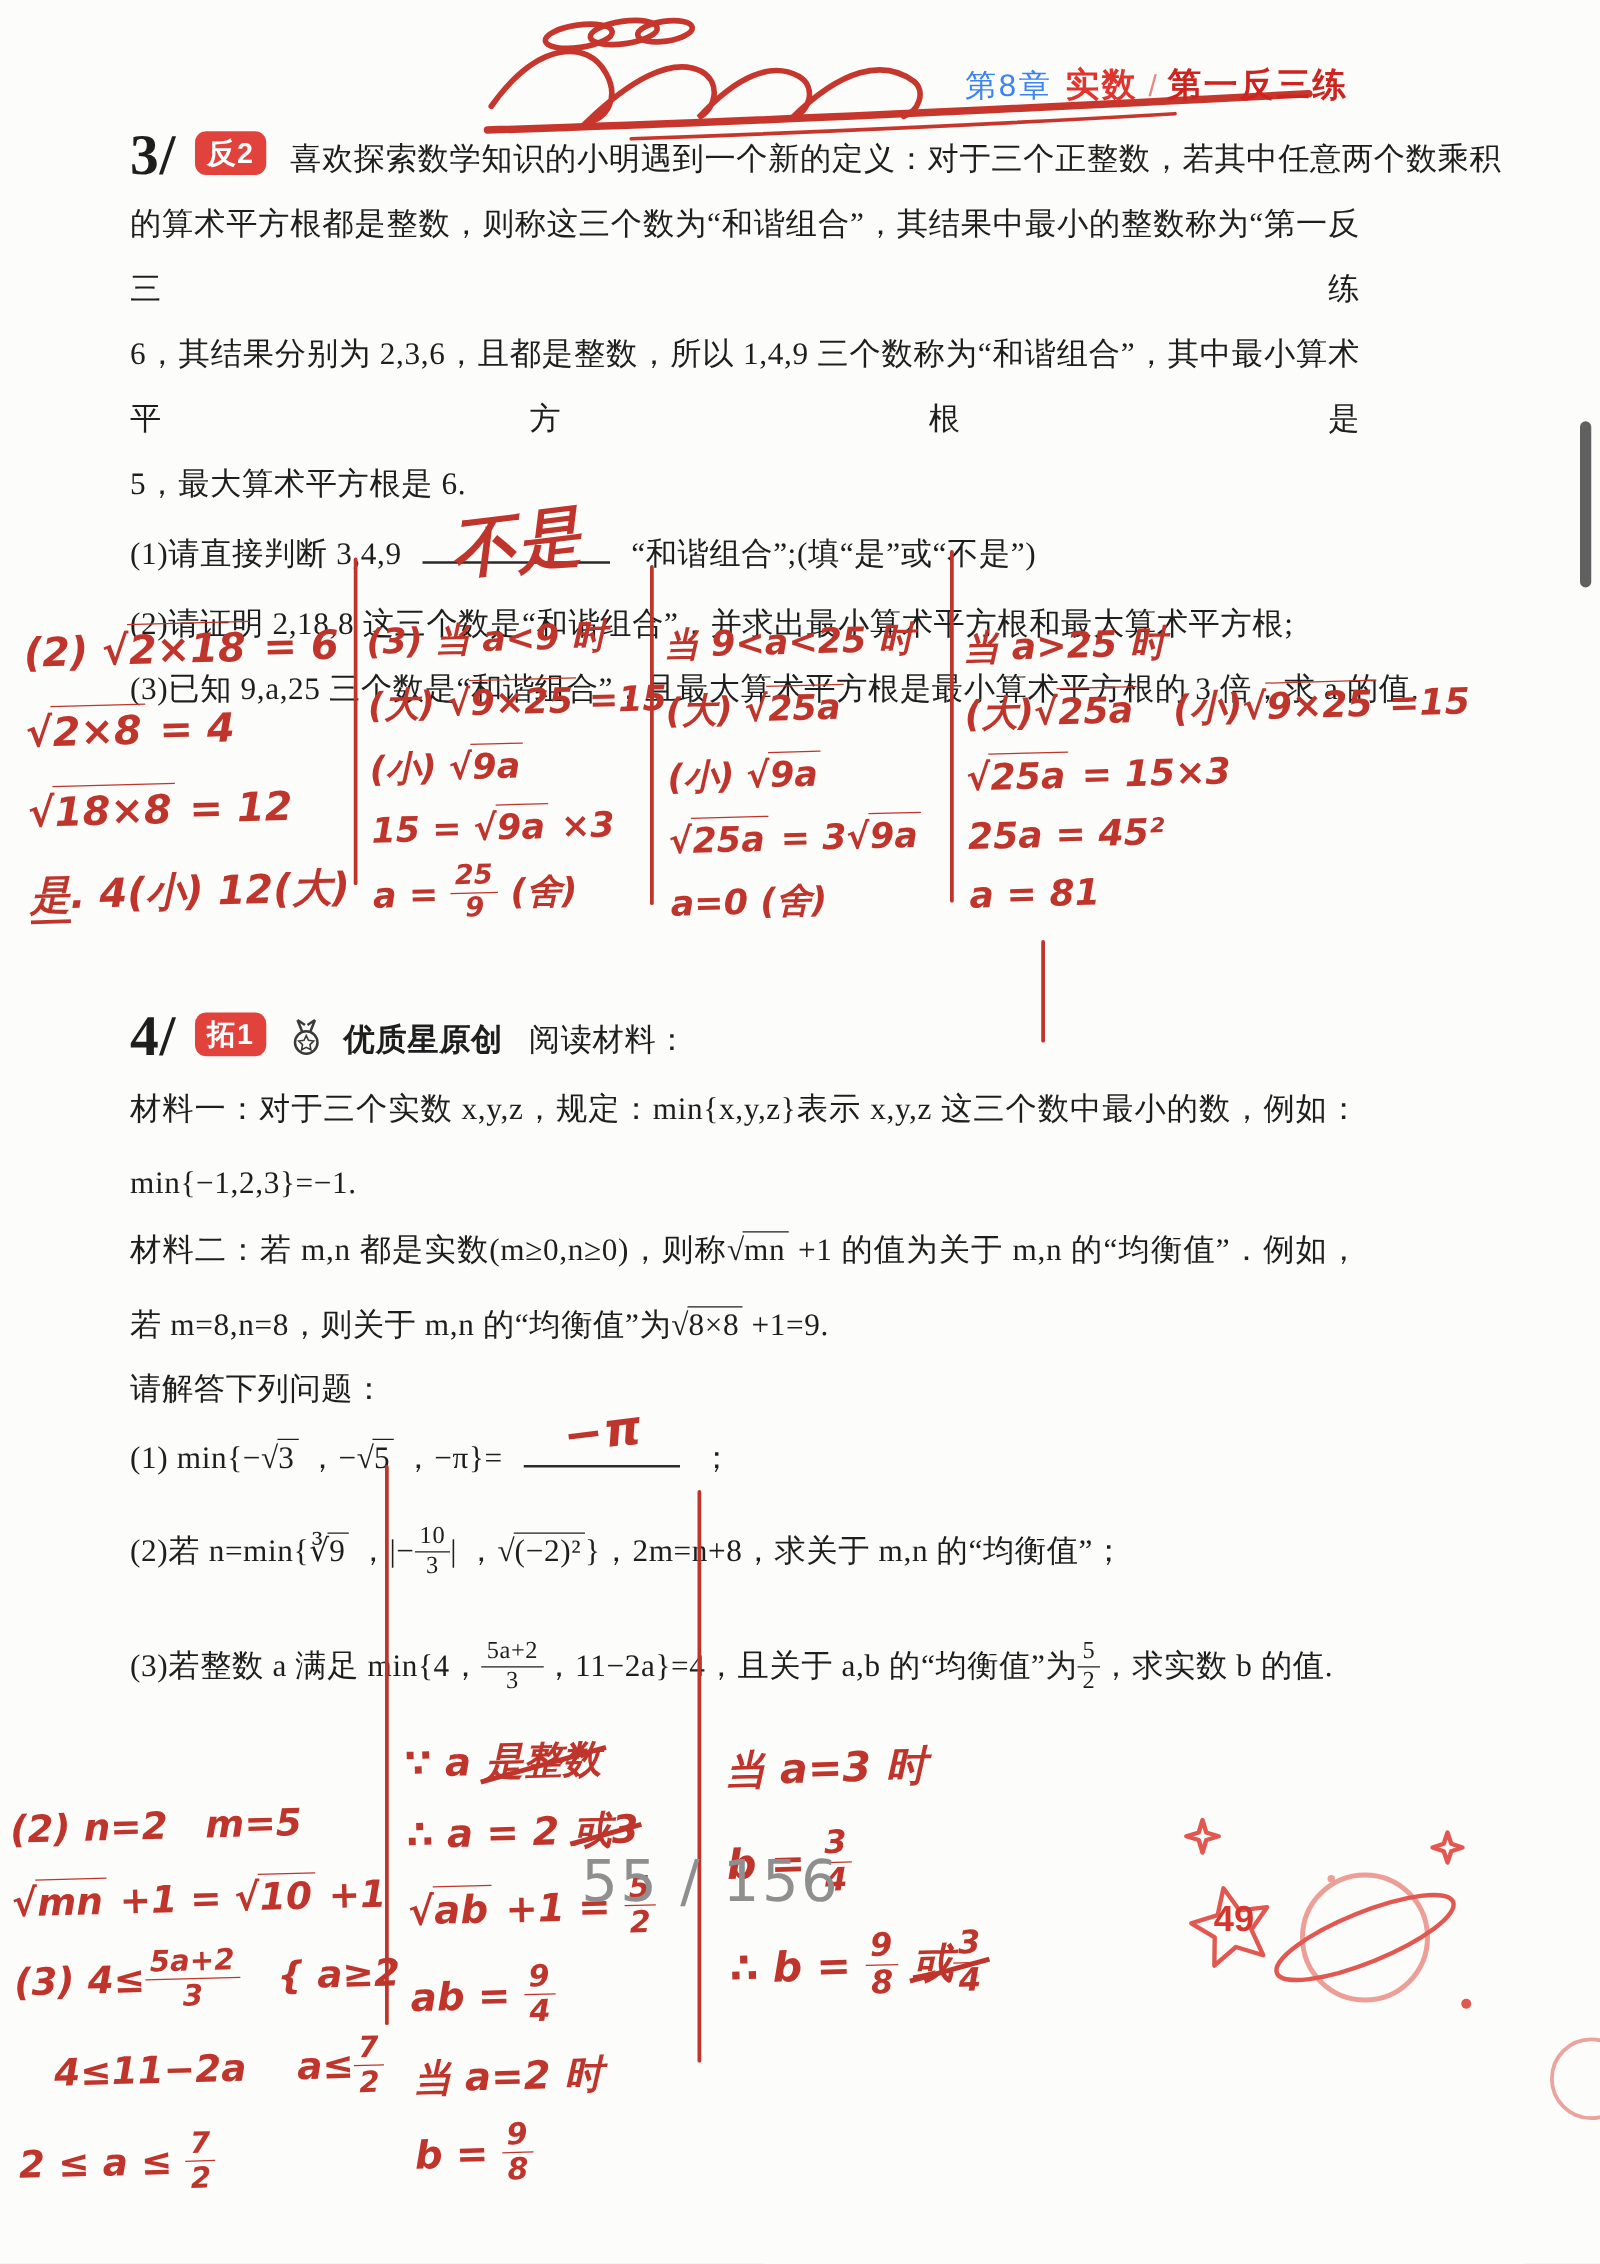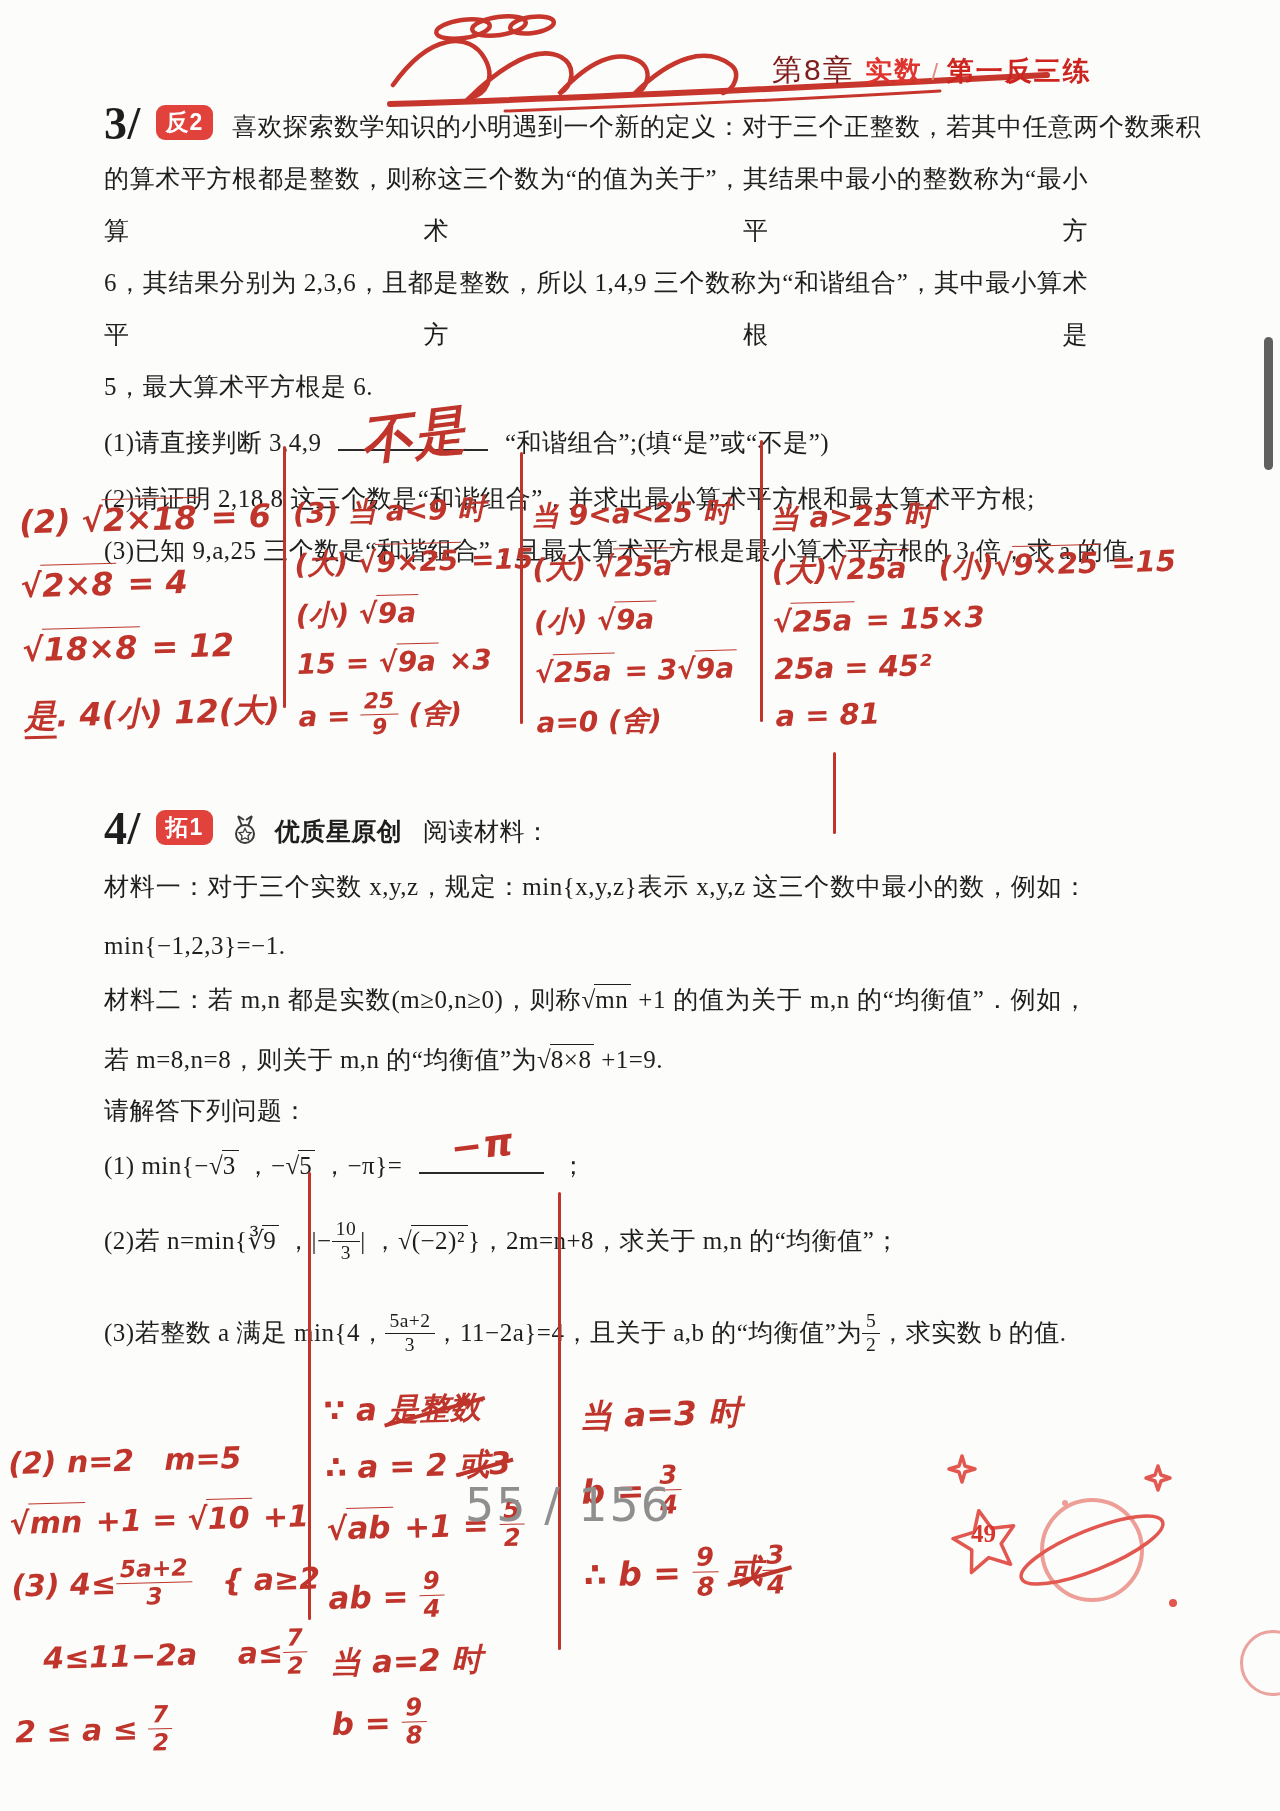--- a/index.html
+++ b/index.html
@@ -34,21 +34,21 @@
   .ul{border-bottom:3px solid currentColor;padding-bottom:1px;}
   
   .blank{display:inline-block;border-bottom:2.5px solid #2a2a2a;position:relative;margin:0 10px;}
   .b150{width:150px;}.b130{width:125px;}
   .ans{position:absolute;left:50%;transform:translateX(-50%) rotate(-7deg);color:#bf352c;
        font-family:"DejaVu Sans",sans-serif;font-style:italic;font-weight:600;white-space:nowrap;}
   .ans-p3{font-size:52px;bottom:-16px;}
   .ans-p4{font-size:38px;bottom:-4px;}
   
   .header-text{position:absolute;left:772px;top:50px;white-space:nowrap;font-family:"Liberation Sans",sans-serif;}
-  .h-chapter{color:#7f1d1d;font-size:30px;letter-spacing:2px;}
+  .h-chapter{color:#3b82f6;font-size:25px;letter-spacing:2px;}
   .h-subject{color:#e0352e;font-size:27px;font-weight:700;letter-spacing:2px;margin-left:6px;}
   .h-sep{color:#e58a80;font-size:24px;margin:0 4px;}
   .h-section{color:#cd2420;font-size:27px;font-weight:900;letter-spacing:2px;}
   
   .hw{position:absolute;color:#bf352c;font-family:"DejaVu Sans",sans-serif;font-style:italic;
       font-weight:600;transform:rotate(-1.5deg);white-space:nowrap;}
   .hwl{display:block;}
   .w3c1{left:22px;top:500px;}  .w3c1 .hwl{font-size:32px;margin-bottom:26px;}
   .w3c2{left:296px;top:492px;} .w3c2 .hwl{font-size:28px;margin-bottom:13px;}
   .w3c3{left:534px;top:495px;} .w3c3 .hwl{font-size:28px;margin-bottom:15px;}
@@ -61,22 +61,22 @@
   .vl2{left:520px;top:452px;height:272px;}
   .vl3{left:760px;top:440px;height:282px;}
   .vl4{left:833px;top:752px;height:82px;}
   .vl5{left:308px;top:1172px;height:448px;}
   .vl6{left:558px;top:1192px;height:458px;}
   
   .page-indicator{position:absolute;left:465px;top:1478px;font-family:"DejaVu Sans",sans-serif;
                   font-size:46px;color:#8f8f8f;letter-spacing:2px;}
   .scroll-thumb{position:absolute;left:1264px;top:337px;width:9px;height:133px;background:#4a4a4a;
                 border-radius:5px;opacity:.88;}
-  .corner-num{position:absolute;left:971px;top:1520px;color:#d5352c;font-family:Liberation Serif, serif;
-              font-weight:800;font-size:25px;}
+  .corner-num{position:absolute;left:971px;top:1520px;color:#d5352c;font-family:Liberation Sans, sans-serif;
+              font-weight:800;font-size:29px;}
   .corner-arc{position:absolute;left:1240px;top:1630px;width:60px;height:60px;border-radius:50%;
               border:3px solid rgba(217,74,63,.5);}
   svg{position:absolute;overflow:visible;}
   .sig{left:375px;top:5px;}
   .stamp{left:940px;top:1448px;}
   .medal{position:static;vertical-align:-6px;margin-right:6px;}
 </style>
 </head>
 <body>
 
@@ -99,21 +99,21 @@
     <span class="h-sep">/</span>
     <span class="h-section">第一反三练</span>
   </div>
 
   <div class="pblock p3">
     <div class="line">
       <span class="qnum">3/</span>
       <span class="badge">反2</span>
       <span>喜欢探索数学知识的小明遇到一个新的定义：对于三个正整数，若其中任意两个数乘积</span>
     </div>
-    <div class="line jl">的算术平方根都是整数，则称这三个数为“的值为关于”，其结果中最小的整数称为“最小算术平方</div>
+    <div class="line jl">的算术平方根都是整数，则称这三个数为“和谐组合”，其结果中最小的整数称为“第一反三练</div>
     <div class="line jl">6，其结果分别为 2,3,6，且都是整数，所以 1,4,9 三个数称为“和谐组合”，其中最小算术平方根是</div>
     <div class="line">5，最大算术平方根是 6.</div>
     <div class="line" style="min-height:60px;line-height:60px">
       <span>(1)请直接判断 3,4,9</span>
       <span class="blank b150">
         <span class="ans ans-p3">不是</span>
       </span>
       <span>“和谐组合”;(填“是”或“不是”)</span>
     </div>
     <div class="line">(2)请证明 2,18,8 这三个数是“和谐组合”，并求出最小算术平方根和最大算术平方根;</div>

